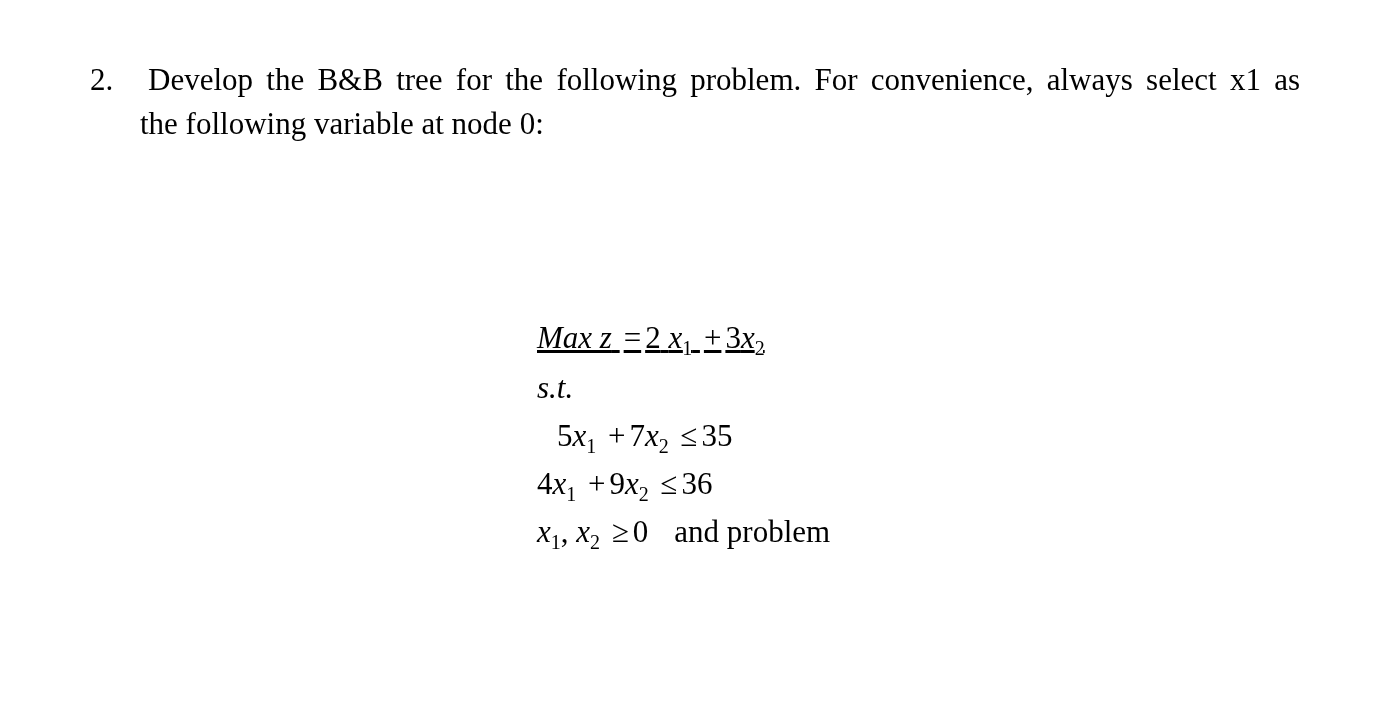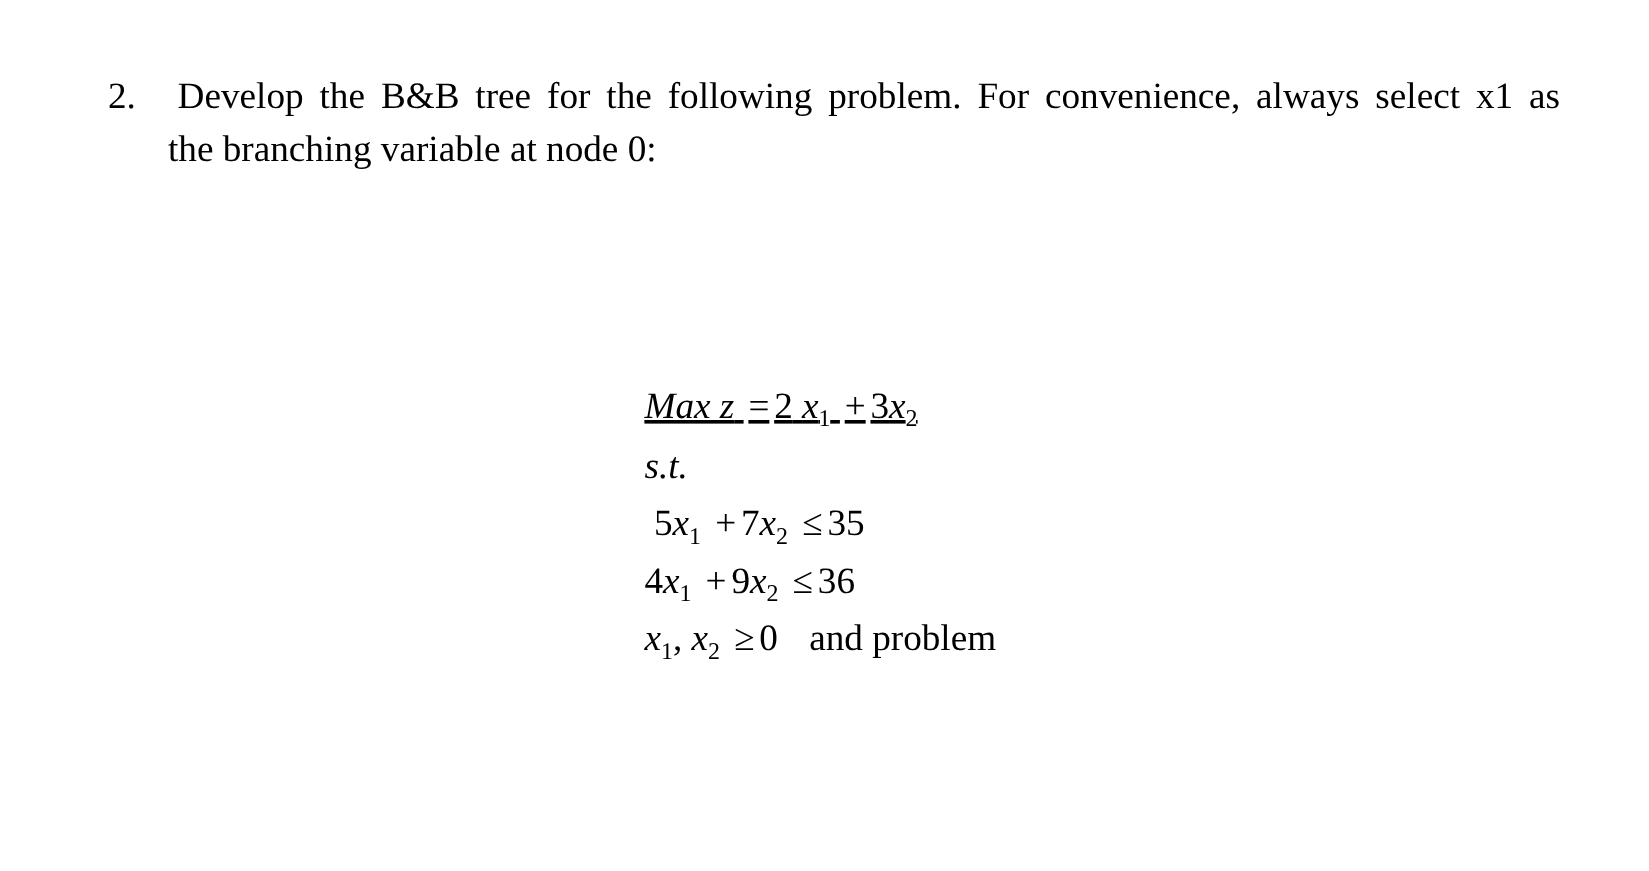--- a/index.html
+++ b/index.html
@@ -64,34 +64,34 @@
     .sp-wide { display: inline-block; width: 26px; }
   </style>
 </head>
 <body>
 
 <div class="question">
   <div class="q-line1">
     <span class="q-number">2.</span>
     <span class="q-text1">Develop the B&amp;B tree for the following problem. For convenience, always select x1 as</span>
   </div>
-  <div class="q-line2">the branching variable at node 0:</div>
+  <div class="q-line2">the following variable at node 0:</div>
 </div>
 
 <div class="math">
   <div class="math-line" style="top:0;text-decoration:underline;">
     <span class="it">Max z</span>
     <span class="op">=</span><span>2</span>
     <span class="it">x</span><sub>1</sub>
     <span class="op">+</span><span>3</span><span class="it">x</span><sub>2</sub>
   </div>
 
   <div class="math-line it" style="top:50px;">s.t.</div>
 
-  <div class="math-line" style="top:98px; left:8px;">
+  <div class="math-line" style="top:98px; left:20px;">
     <span>5</span><span class="it">x</span><sub>1</sub>
     <span class="op">+</span><span>7</span><span class="it">x</span><sub>2</sub>
     <span class="op">≤</span><span>35</span>
   </div>
 
   <div class="math-line" style="top:146px;">
     <span>4</span><span class="it">x</span><sub>1</sub>
     <span class="op">+</span><span>9</span><span class="it">x</span><sub>2</sub>
     <span class="op">≤</span><span>36</span>
   </div>

